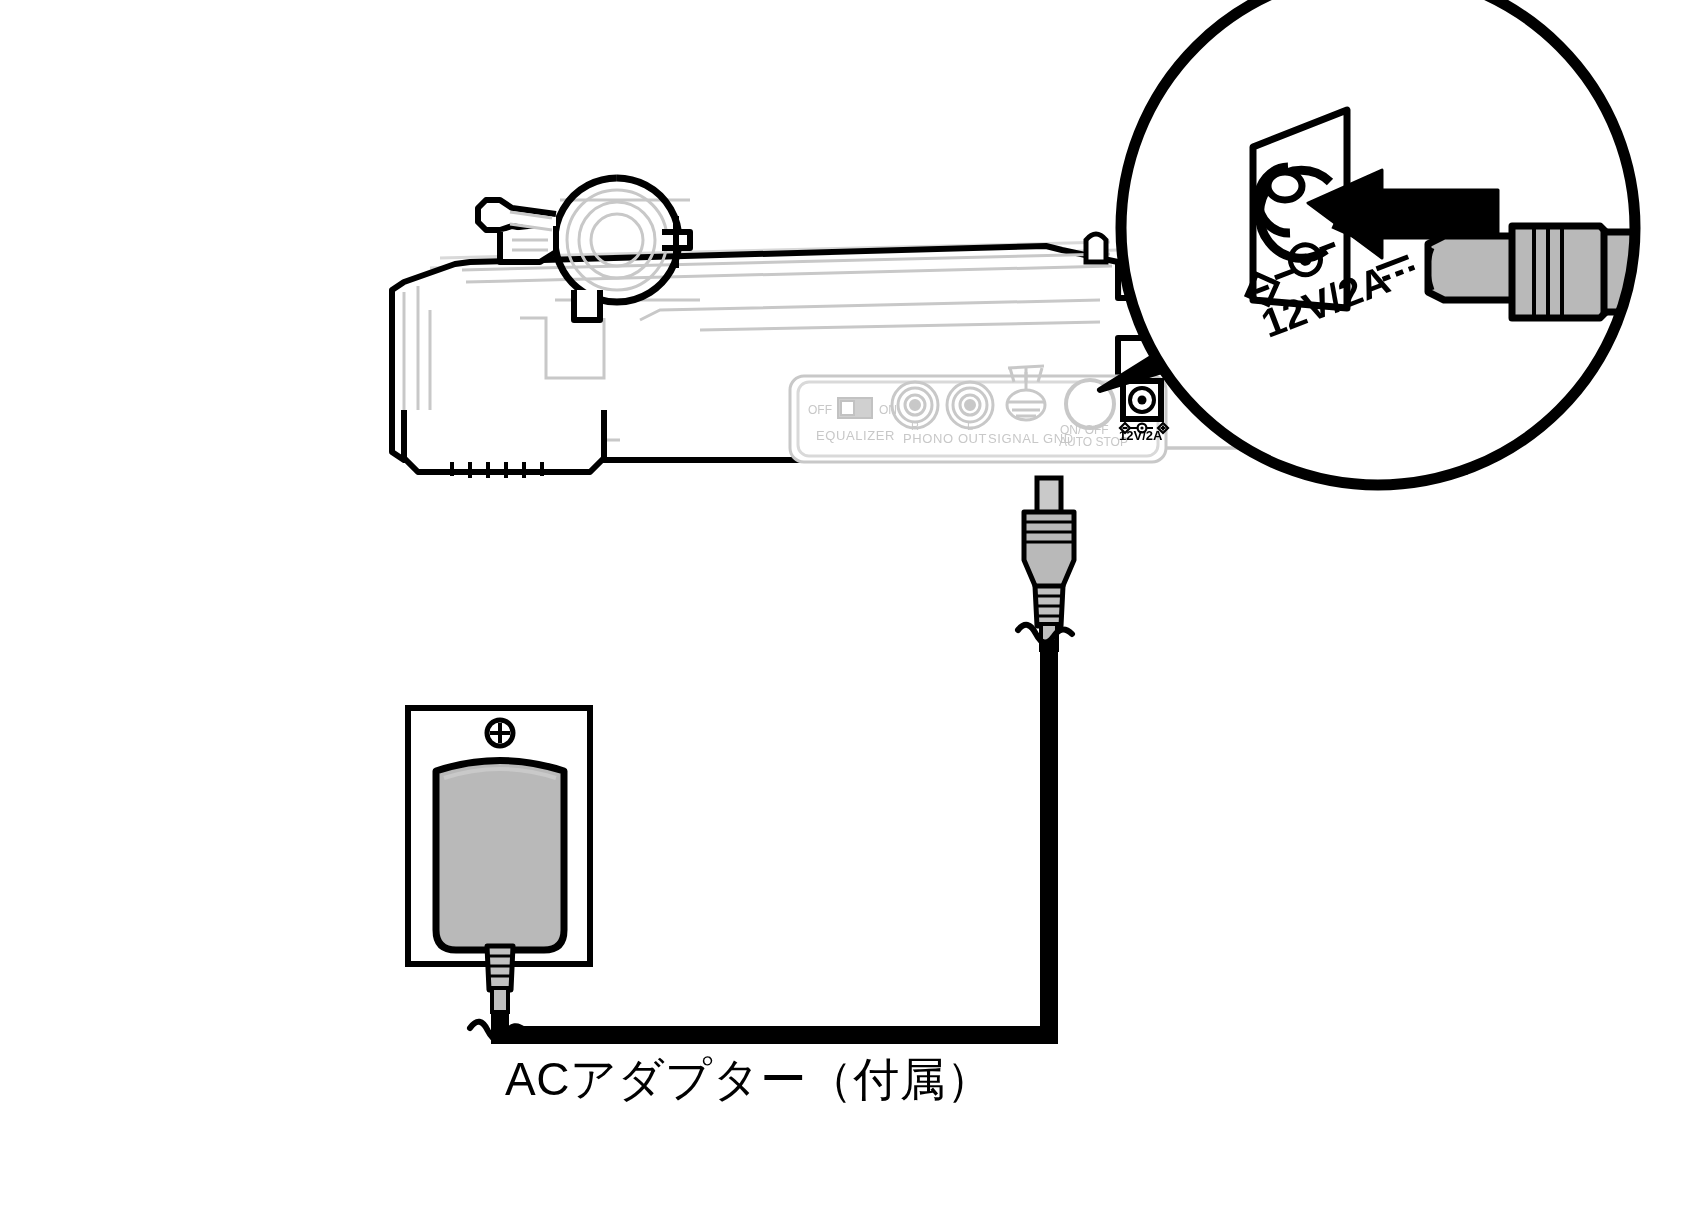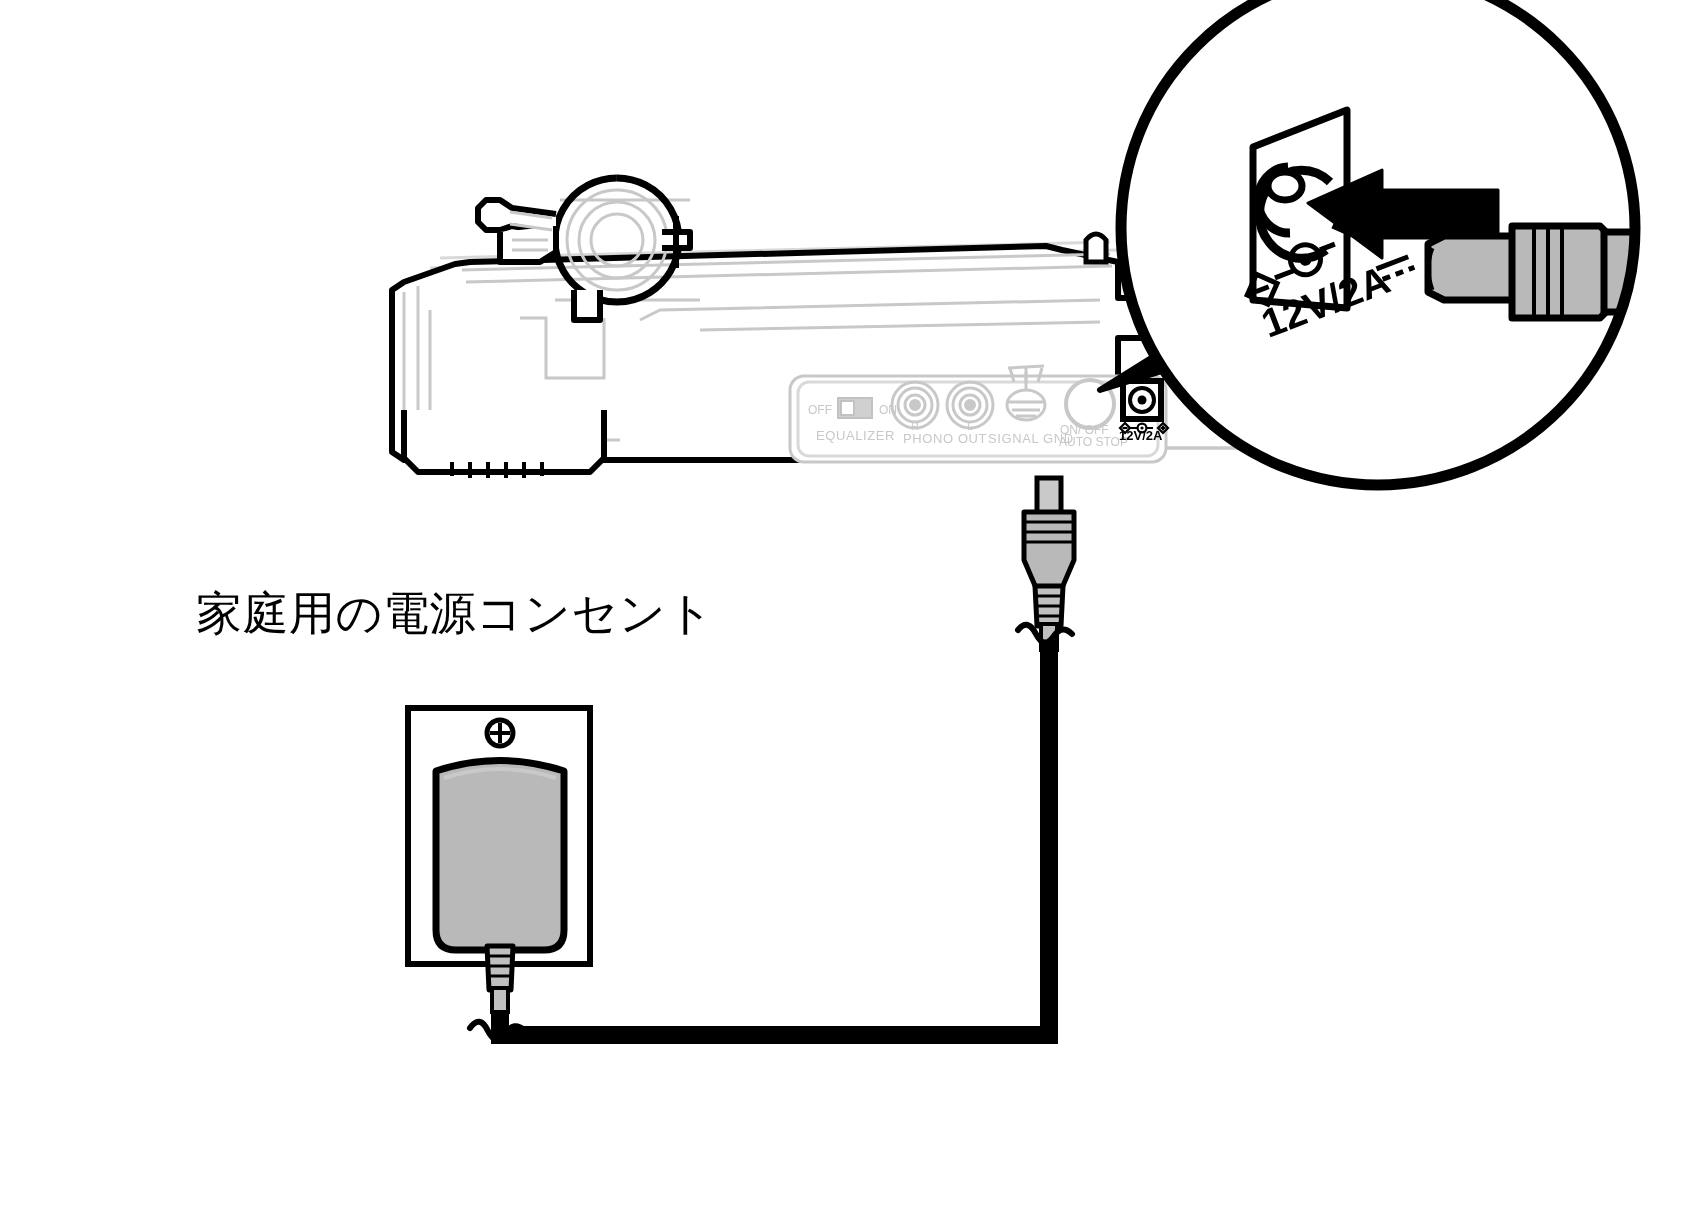--- a/index.html
+++ b/index.html
@@ -269,16 +269,16 @@
     <text x="988" y="443" font-size="13" letter-spacing="0.6">SIGNAL GND</text>
 
     <text x="1060" y="434" font-size="12">ON/ OFF</text>
     <text x="1059" y="446" font-size="12">AUTO STOP</text>
   </g>
 
   <text x="1119" y="440" font-size="13" font-weight="bold" fill="#000000" font-family="'Liberation Sans',sans-serif">12V/2A</text>
 
 </svg>
 
-<div class="lbl" id="outlet-label">家庭用の電源コンセント</div>
-
+
+<div class="lbl" id="adapter-label">ACアダプター（付属）</div>
 
 </div>
 
 </body></html>

